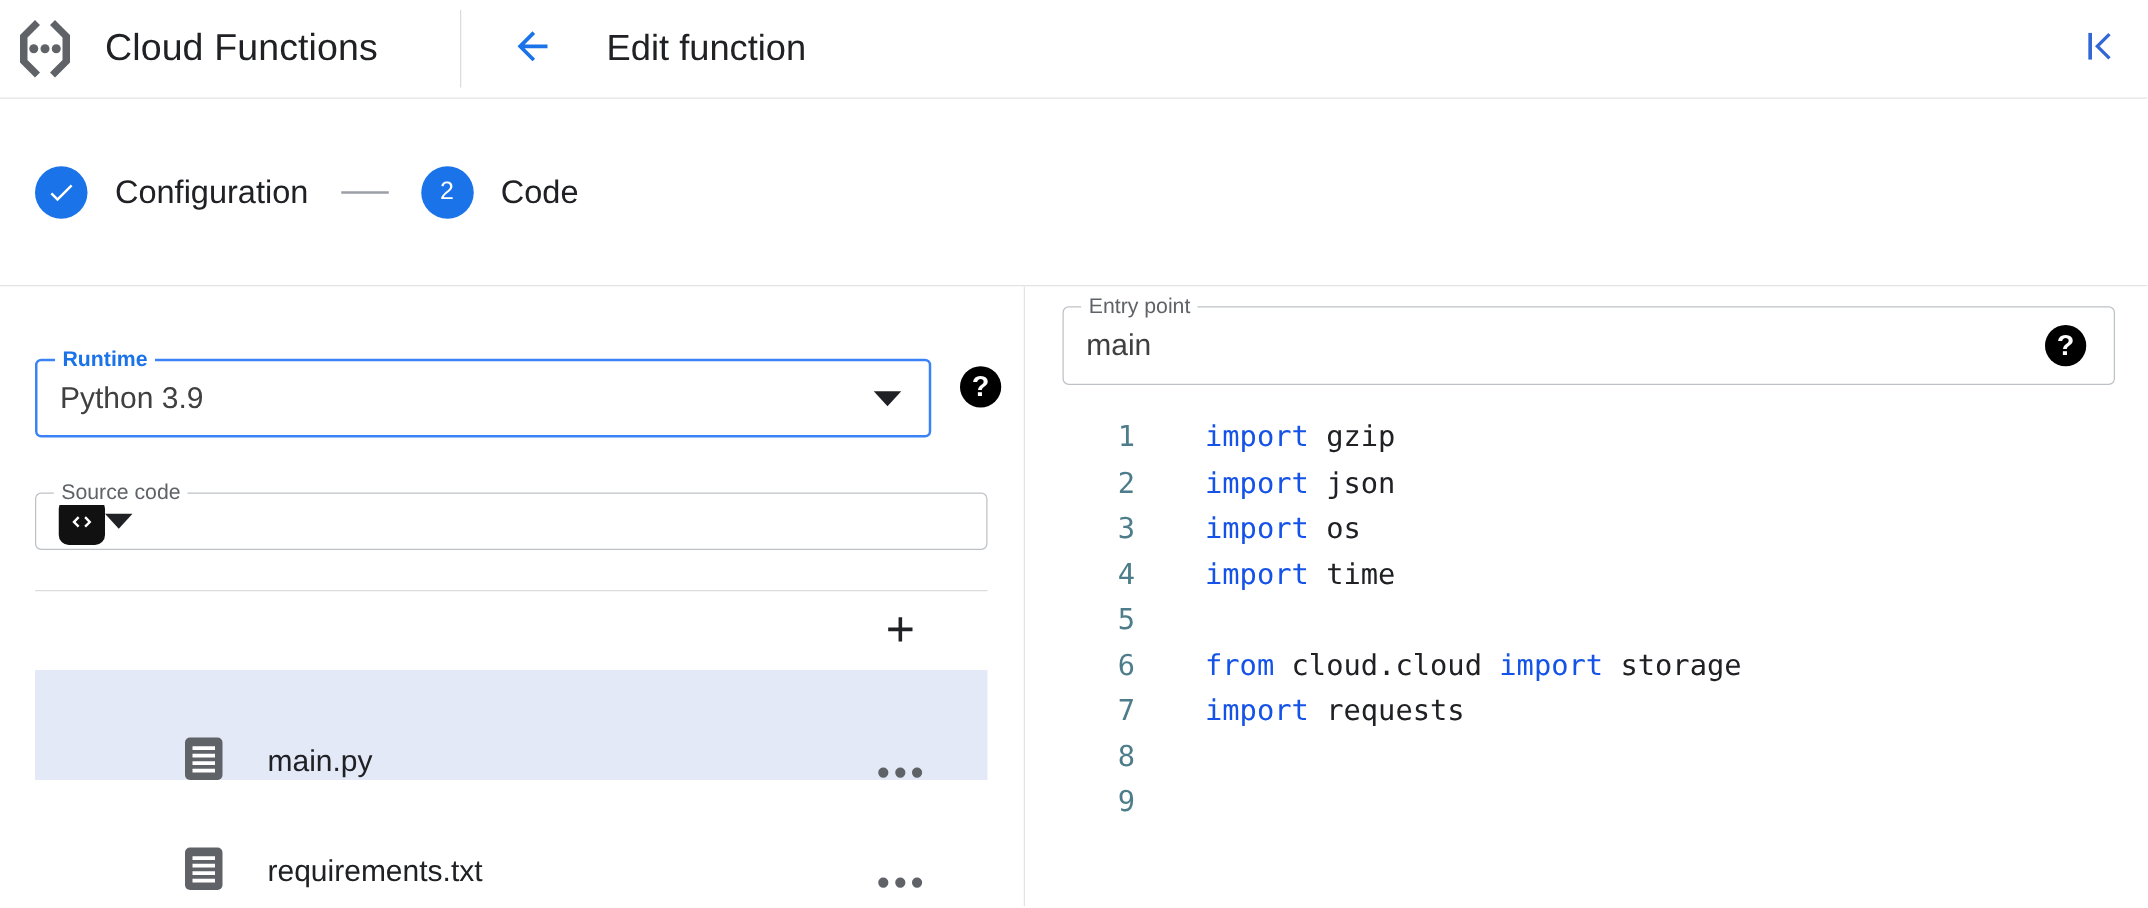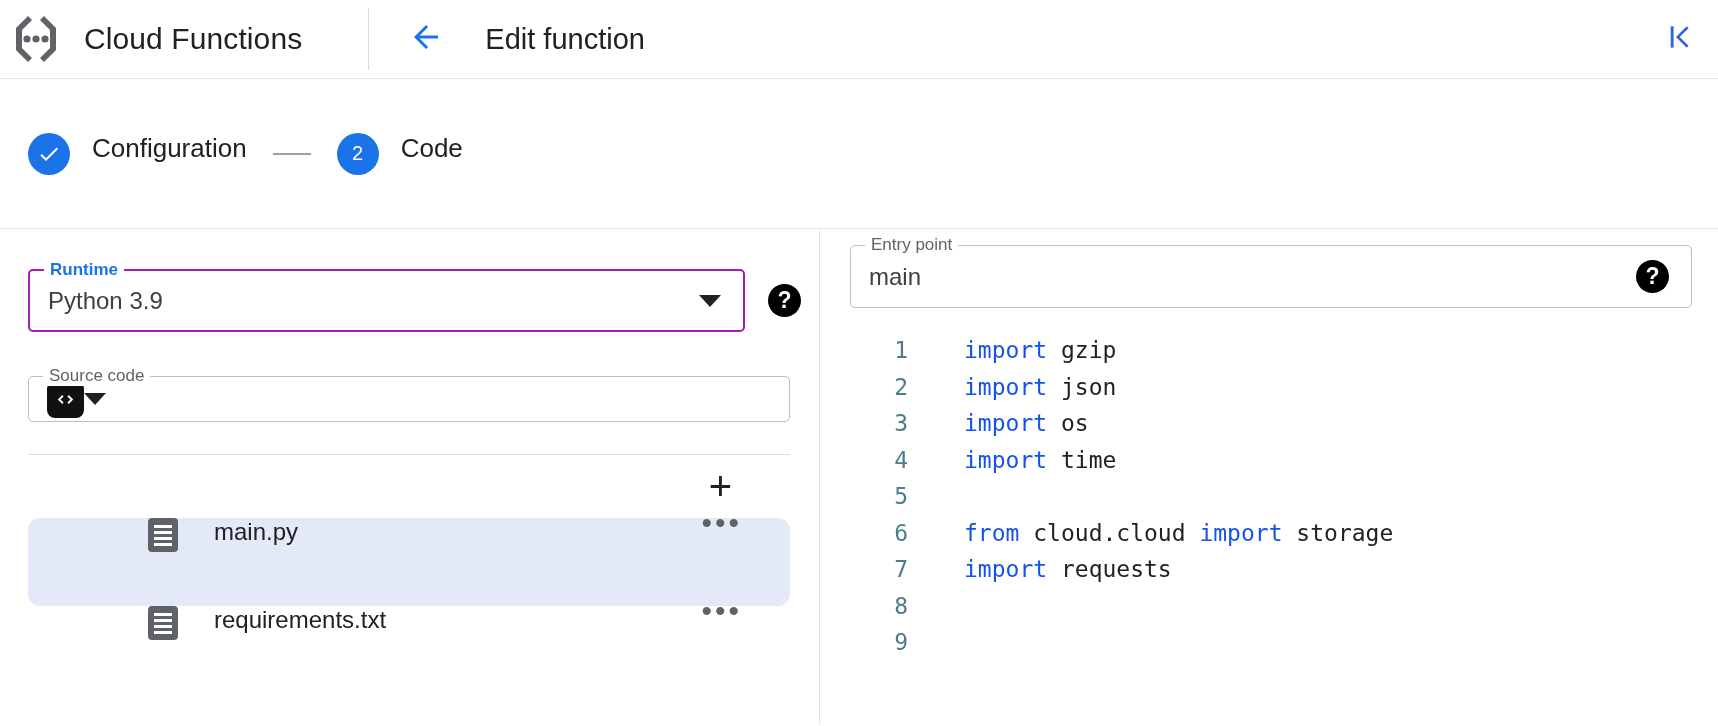--- a/index.html
+++ b/index.html
@@ -61,21 +61,21 @@
 
   
   .stepper {
     height: 150px;
     display: flex;
     align-items: center;
     padding-left: 28px;
     border-bottom: 1px solid #e3e3e3;
     background: #ffffff;
   }
-  .step { display: flex; align-items: flex-start; cursor: pointer; }
+  .step { display: flex; align-items: center; cursor: pointer; }
   .step-badge {
     width: 42px; height: 42px;
     border-radius: 50%;
     background: #1a73e8;
     display: flex; align-items: center; justify-content: center;
     color: #ffffff;
     font-size: 20px;
     flex: 0 0 auto;
   }
   .step-label {
@@ -113,21 +113,22 @@
   .field {
     position: relative;
     border: 1px solid #bdc1c6;
     border-radius: 5px;
     height: 63px;
     display: flex;
     align-items: center;
     background: #ffffff;
   }
   .field.focused {
-    border: 2px solid #a21caf;
+    border: 2px solid #3b82f6;
+    margin-top: 18px;
   }
   .field-legend {
     position: absolute;
     top: -11px;
     left: 14px;
     background: #ffffff;
     padding: 0 6px;
     font-size: 17px;
     color: #5f6368;
     line-height: 20px;
@@ -224,25 +225,24 @@
     line-height: 40px;
     color: #202124;
     cursor: pointer;
     font-weight: 300;
     user-select: none;
   }
   .file-list { margin-top: 2px; }
   .file-row {
     height: 88px;
     display: flex;
-    align-items: flex-start;
+    align-items: flex-end;
     margin-left: 28px;
     width: 762px;
     cursor: pointer;
-    border-radius: 12px;
   }
   .file-row.selected { background: #e4e9f7; }
   .file-icon {
     width: 30px; height: 34px;
     border-radius: 4px;
     background: #5f6368;
     margin-left: 120px;
     flex: 0 0 auto;
     display: flex; flex-direction: column;
     justify-content: center;

